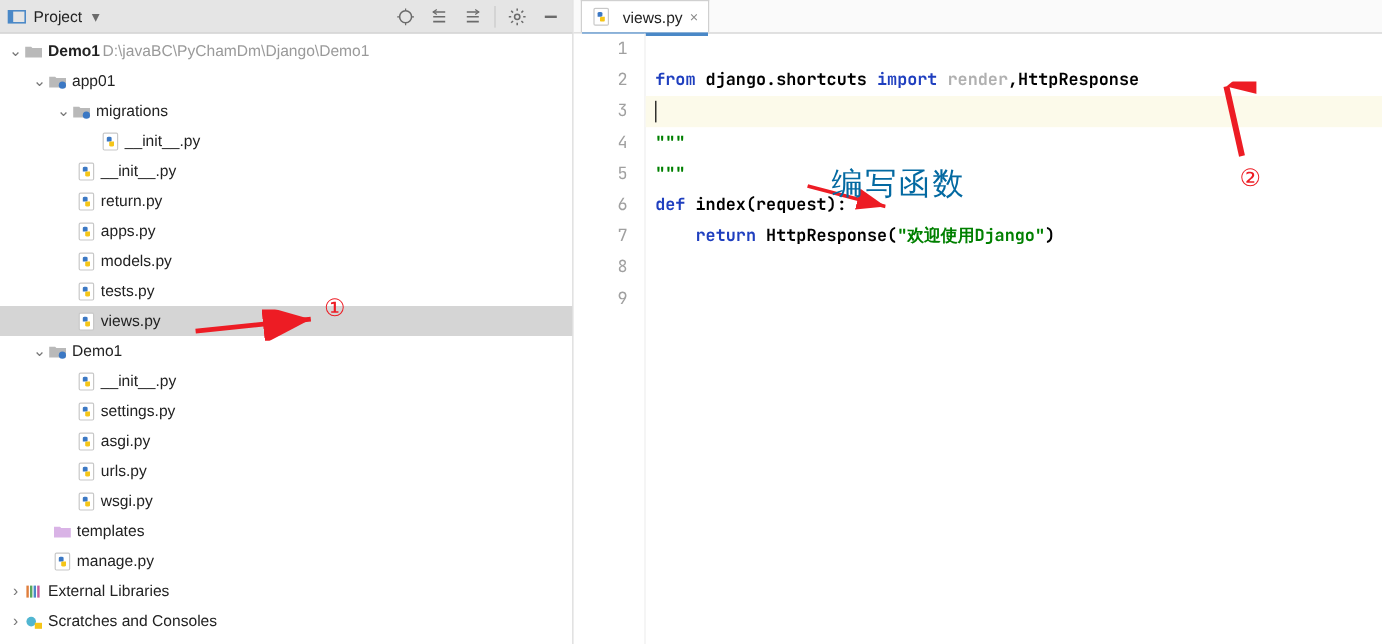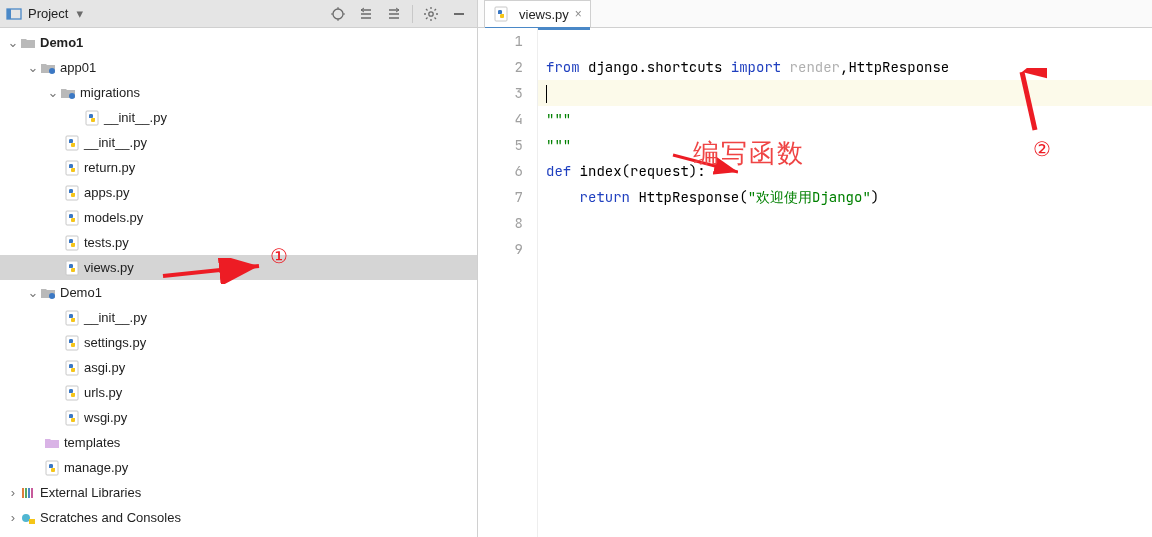--- a/index.html
+++ b/index.html
@@ -26,38 +26,38 @@
   .right { flex:1; display:flex; flex-direction:column; }
   .tabs { height:28px; border-bottom:1px solid #d0d0d0; display:flex; align-items:flex-end; padding-left:6px; background:#fafafa; }
   .tab { height:27px; display:flex; align-items:center; padding:0 8px; gap:6px; border:1px solid transparent; border-bottom:none; cursor:pointer; position:relative; }
   .tab.active { background:#fff; border-color:#d0d0d0; }
   .tab.active::after { content:""; position:absolute; left:0; right:0; bottom:-3px; height:3px; background:#4a88c7; }
   .tab-close { color:#8a8a8a; font-size:12px; }
   .editor { flex:1; display:flex; font-family:"JetBrains Mono","Consolas",monospace; font-size:14px; line-height:26px; position:relative; }
   .gutter { width:60px; text-align:right; color:#a0a0a0; padding-right:14px; padding-top:0; background:#fff; border-right:1px solid #eee; }
   .gutter div { height:26px; }
   .code-area { position:relative; flex:1; }
-  .code { padding-left:8px; position:relative; }
+  .code { padding-left:8px; position:relative;font-weight:bold; }
   .code .line { height:26px; white-space:pre; }
   .hl-line { position:absolute; left:0; right:0; height:26px; background:#fcfaea; pointer-events:none; }
   .kw-from { color:#1f3fbf; }
   .kw-import { color:#1f3fbf; }
   .kw-def { color:#1f3fbf; }
   .kw-return { color:#1f3fbf; }
   .ident-faded { color:#b0b0b0; }
   .str { color:#008000; }
   .docq { color:#008000; }
   .doccomment { color:#008000; }
   .text-black { color:#000; }
   .cursor-bar { display:inline-block; width:1px; height:18px; background:#000; vertical-align:middle; }
   
   .anno { position:absolute; pointer-events:none; font-family:Arial,sans-serif; }
   .anno-red { color:#ed1c24; }
   .circ-num { font-size:20px; }
-  .anno-cn { font-size:26px; color:#ef4444; letter-spacing:2px; }
+  .anno-cn { font-size:26px; color:#0369a1; letter-spacing:2px; }
   .arrow-svg { position:absolute; pointer-events:none; }
 </style>
 </head>
 <body>
 
 <div class="root">
 
   <div class="left">
     <div class="left-header">
       <span class="proj-icon">
@@ -116,20 +116,21 @@
     <div class="tree">
       <div class="row">
         <span class="indent" style="width:0px"></span>
         <span class="caret">⌄</span>
         <span class="nicon">
             <svg width="16" height="14">
               <path d="M1 3h5l1 1h8v8H1z" fill="#b9b9b9"></path>
             </svg>
           </span>
         <span class="node-label" style="font-weight:600">Demo1</span>
+        <span class="path-suffix">D:\javaBC\PyChamDm\Django\Demo1</span>
       </div>
       <div class="row">
         <span class="indent" style="width:20px"></span>
         <span class="caret">⌄</span>
         <span class="nicon">
             <svg width="16" height="14">
               <path d="M1 3h5l1 1h8v8H1z" fill="#b9b9b9"></path>
               <circle cx="12" cy="10" r="3" fill="#3b78c4"></circle>
             </svg>
           </span>

